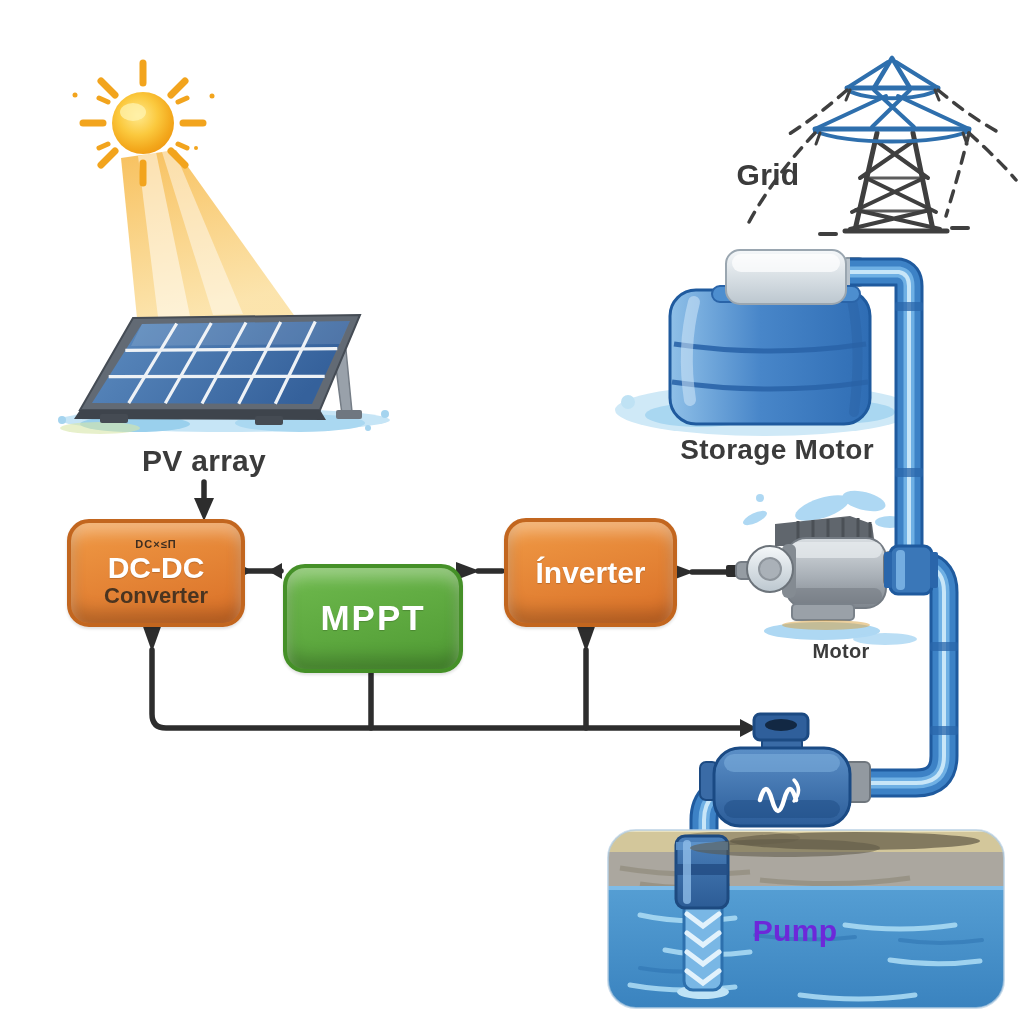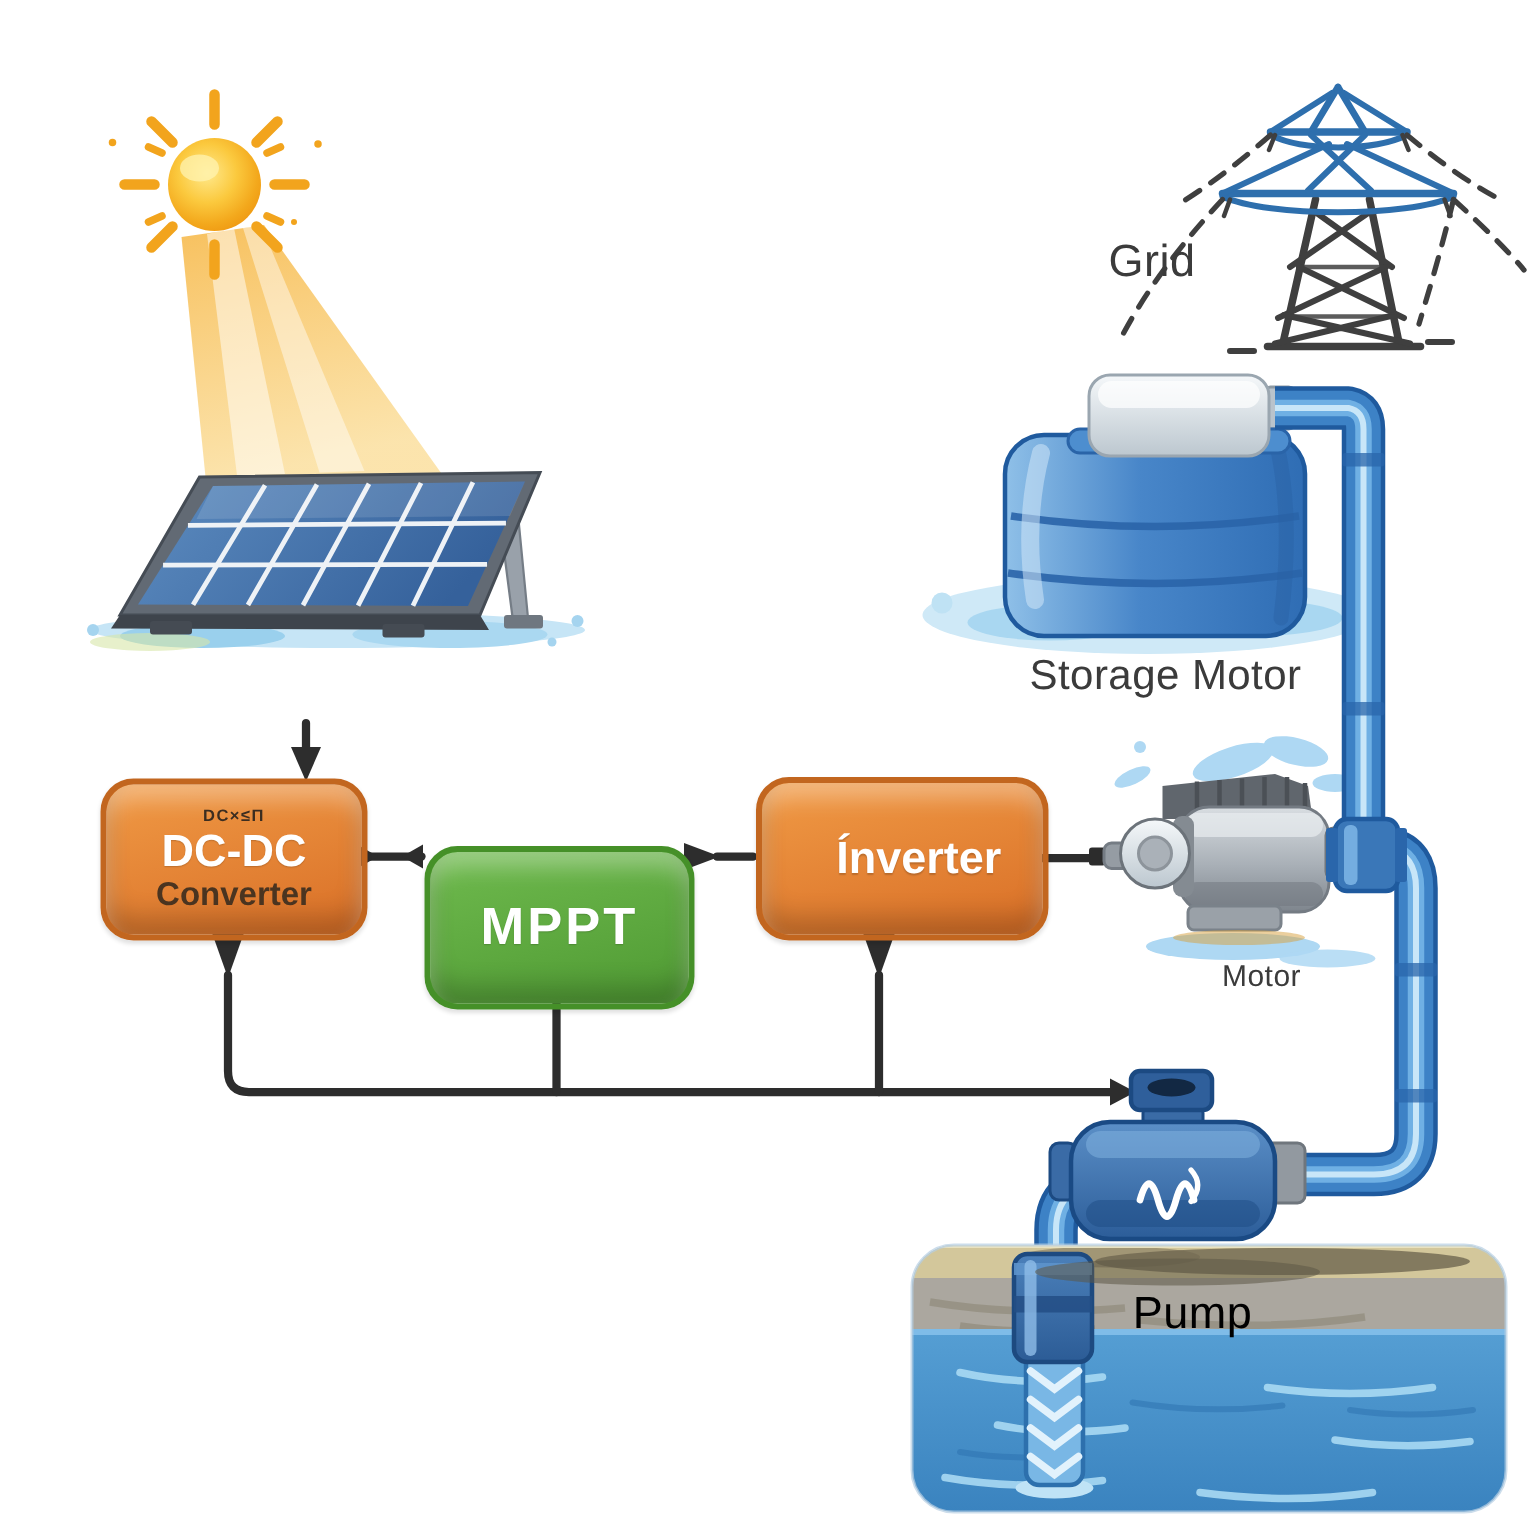--- a/index.html
+++ b/index.html
@@ -1,41 +1,41 @@
 <!DOCTYPE html>
 <html style="--c-background: #ffffff; --c-label_text: #3b3b3b; --c-box_text_light: #ffffff; --c-converter_text: #4a3420; --c-box_orange_light: #f09a45; --c-box_orange_dark: #d96f27; --c-box_orange_border: #c2661f; --c-box_green_light: #6fba4e; --c-box_green_dark: #4f9a33; --c-box_green_border: #459028; --c-connector: #2d2d2d; --c-pipe_blue: #3d82c6; --c-pipe_blue_dark: #1f5a9e; --c-tank_blue: #4886c9; --c-water_blue: #4f9cd4; --c-sun_yellow: #f5a81c;"><head>
 <meta charset="utf-8">
 <style>
   html,body{margin:0;padding:0;background:#fff;}
   .canvas{position:relative;width:1024px;height:1024px;background:var(--c-background,#fff);
           font-family:"Liberation Sans",sans-serif;overflow:hidden;}
   .scene{position:absolute;left:0;top:0;width:1024px;height:1024px;z-index:1;}
-  .label{position:absolute;transform:translateX(-50%);z-index:3;font-weight:400;
+  .label{position:absolute;transform:translateX(-50%);z-index:3;font-weight:700;
          color:var(--c-label_text,#3b3b3b);font-size:30px;letter-spacing:.3px;white-space:nowrap;}
   .box{position:absolute;z-index:2;border-radius:22px;display:flex;flex-direction:column;
        align-items:center;justify-content:center;
        box-shadow:inset 0 10px 14px rgba(255,255,255,.32), inset 0 -12px 16px rgba(0,0,0,.20), 0 2px 3px rgba(0,0,0,.12);text-align:center;}
   .box.orange{background:linear-gradient(165deg,var(--c-box_orange_light,#f09a45),var(--c-box_orange_dark,#d96f27));
               border:4px solid var(--c-box_orange_border,#c2661f);}
   .box.green{background:linear-gradient(165deg,var(--c-box_green_light,#6fba4e),var(--c-box_green_dark,#4f9a33));
              border:4px solid var(--c-box_green_border,#459028);margin-top:46px;}
   #dcdc-box{left:67px;top:519px;width:170px;height:100px;}
   #mppt-box{left:283px;top:518px;width:172px;height:101px;}
-  #inverter-box{left:504px;top:518px;width:165px;height:101px;padding-left:22px;}
+  #inverter-box{left:504px;top:518px;width:165px;height:101px;}
   .box .tiny{font-size:11px;font-weight:700;color:#3c2d20;letter-spacing:1px;line-height:1;margin-bottom:2px;}
   .box .big{font-size:30px;font-weight:800;color:var(--c-box_text_light,#fff);line-height:1.05;
             text-shadow:0 1px 1px rgba(0,0,0,.18);}
   .box .mppt-t{font-size:35px;letter-spacing:2px;}
   .box .inv-t{font-size:30px;font-weight:700;}
   .box .sub{font-size:22px;font-weight:700;color:var(--c-converter_text,#4a3420);margin-top:1px;line-height:1;}
   #pv-label{left:204px;top:444px;}
   #grid-label{left:768px;top:158px;}
   #tank-label{left:777px;top:434px;font-size:28px;}
   #motor-label{left:841px;top:640px;font-size:20px;}
-  #pump-label{left:795px;top:859px;color:#000000;}
+  #pump-label{left:795px;top:914px;color:#6d28d9;}
 </style>
 </head>
 <body>
 
 <div class="canvas">
 
 <svg class="scene" viewBox="0 0 1024 1024" xmlns="http://www.w3.org/2000/svg">
   <defs>
     <radialGradient id="sunG" cx="42%" cy="38%" r="70%">
       <stop offset="0%" stop-color="#ffe98c"></stop>
@@ -304,20 +304,21 @@
     <rect x="714" y="748" width="136" height="78" rx="26" fill="url(#pumpG)" stroke="#1a4a84" stroke-width="3"></rect>
     <rect x="724" y="754" width="116" height="18" rx="10" fill="#7fb0de" opacity=".55"></rect>
     <rect x="724" y="800" width="116" height="18" rx="10" fill="#1d4b83" opacity=".5"></rect>
     <g stroke="#ffffff" fill="none" stroke-linecap="round">
       <path d="M760 800 q6 -22 12 0 t12 0 t12 0" stroke-width="4.5"></path>
       <path d="M794 780 q9 10 0 21" stroke-width="3.5"></path>
     </g>
   </g>
 </svg>
 
+  <div class="label" id="pv-label">PV array</div>
   <div class="label" id="grid-label">Grid</div>
   <div class="label" id="tank-label">Storage Motor</div>
   <div class="label" id="motor-label">Motor</div>
   <div class="label" id="pump-label">Pump</div>
 
   <div class="box orange" id="dcdc-box">
     <span class="tiny">DC×≤Π</span>
     <span class="big">DC-DC</span>
     <span class="sub">Converter</span>
   </div>

